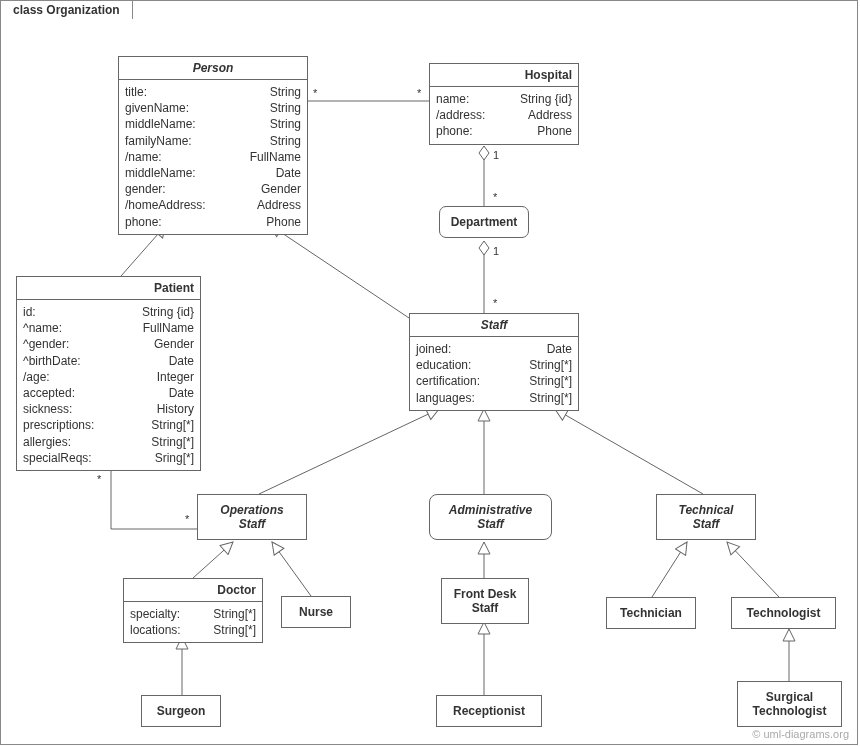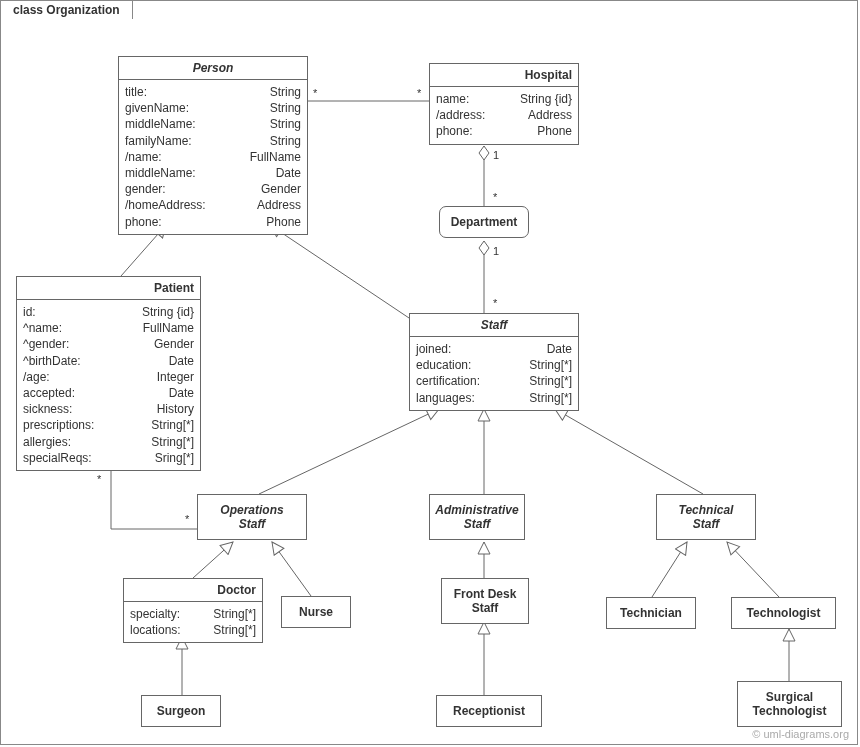--- a/index.html
+++ b/index.html
@@ -288,21 +288,21 @@
           <span>String[*]</span>
         </div>
     </div>
   </div>
 
   <div class="simple-box" style="left:196px; top:493px; width:110px; font-style: italic;">
     <span>Operations</span>
     <span class="line2">Staff</span>
   </div>
 
-  <div class="simple-box" style="left:428px; top:493px; width:96px; font-style: italic;">
+  <div class="simple-box" style="left:428px; top:493px; width:123px; font-style: italic; border-radius: 8px;">
     <span>Administrative</span>
     <span class="line2">Staff</span>
   </div>
 
   <div class="simple-box" style="left:655px; top:493px; width:100px; font-style: italic;">
     <span>Technical</span>
     <span class="line2">Staff</span>
   </div>
 
   <div class="class-box" style="left:122px; top:577px; width:140px;">

